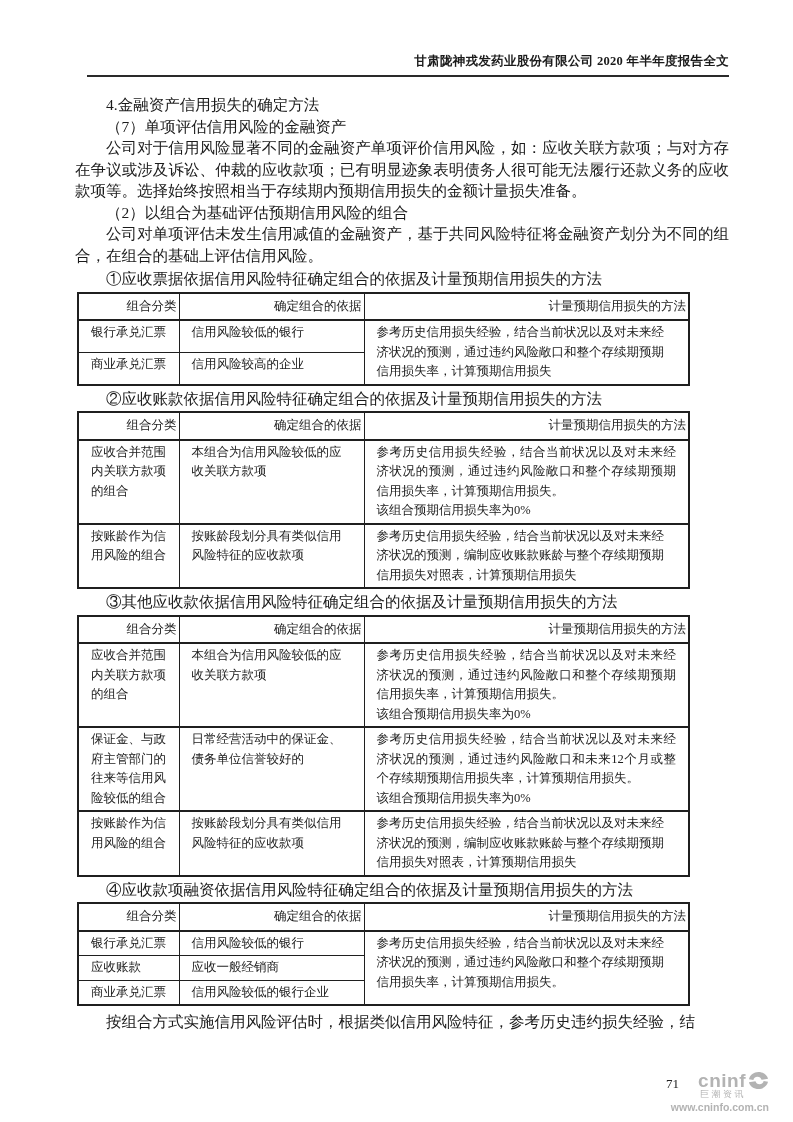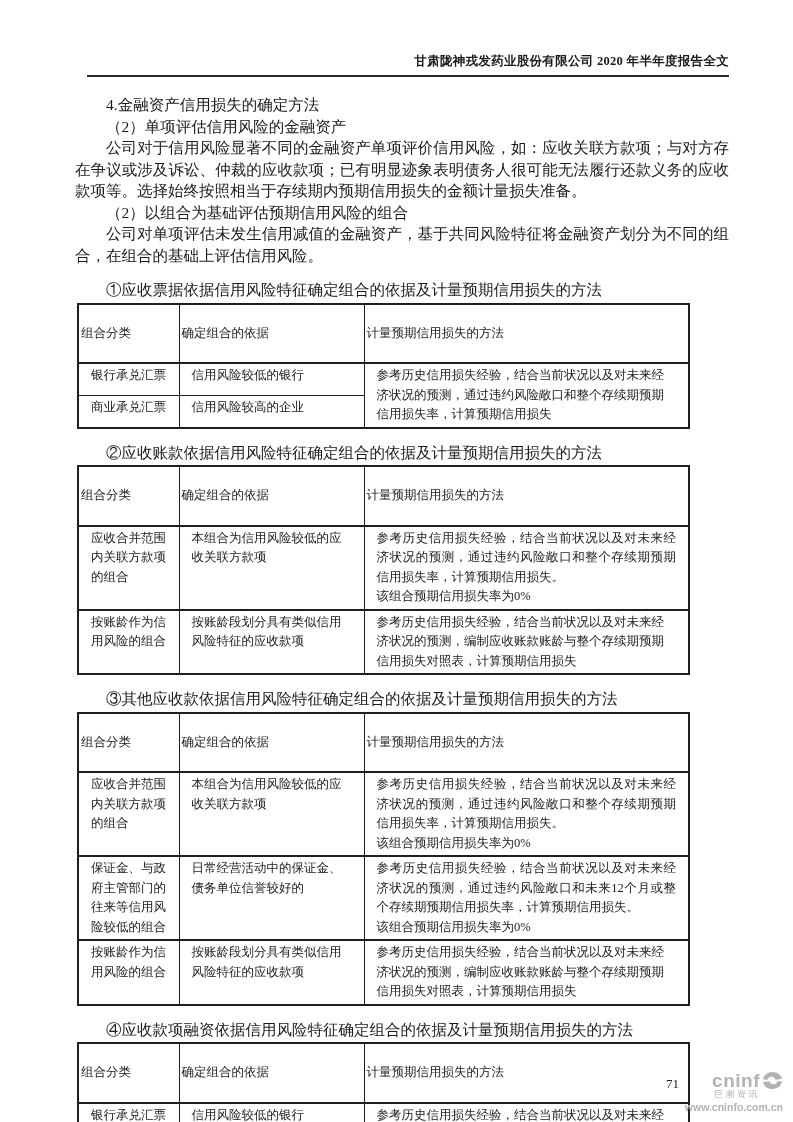--- a/index.html
+++ b/index.html
@@ -27,21 +27,21 @@
     margin-top: 5px;
   }
   .content {
     padding: 17px 64px 0 75px;
     font-size: 15.5px;
     line-height: 21.5px;
     text-align: justify;
   }
   .para { margin: 0; }
   .indent { text-indent: 2em; }
-  .tbl-heading { text-indent: 2em; margin: 13px 0 2px 0; }
+  .tbl-heading { text-indent: 2em; margin: 2px 0 2px 0; }
   table.data-table {
     border-collapse: collapse;
     table-layout: fixed;
     width: 611px;
     margin-left: 2px;
     font-size: 12.5px;
     line-height: 19.5px;
     border: 2px solid #1f1f1f;
   }
   col.c1 { width: 101px; }
@@ -49,39 +49,39 @@
   col.c3 { width: 325px; }
   .data-table th, .data-table td {
     border: 1px solid #1f1f1f;
     padding: 2px 12px;
     vertical-align: top;
     text-align: left;
     font-weight: normal;
     overflow: hidden;
   }
   .data-table th {
-    text-align: left;
+    text-align: right;
     vertical-align: middle;
-    padding: 19px 2px;
+    padding: 3px 2px;
     border-bottom-width: 2px;
   }
   .rows-thick tbody tr + tr td { border-top-width: 2px; }
   .method-main, .method-note { text-align: justify; }
   .closing { margin-top: 5px; }
   .page-number {
     position: absolute;
     top: 1076px;
     left: 666px;
     font-size: 13px;
     color: #222;
   }
   .footer-logo {
     position: absolute;
     top: 1070px;
-    right: 10px;
+    right: 24px;
     color: #b3b3b3;
     font-family: "Liberation Sans", "DejaVu Sans", sans-serif;
     text-align: right;
   }
   .brand-row { display: flex; align-items: center; justify-content: flex-end; }
   .brand-text { font-size: 19px; font-weight: bold; letter-spacing: 0.5px; line-height: 20px; }
   .swirl-icon { margin-left: 2px; }
   .swirl-icon svg { width: 21px; height: 21px; display: block; fill: #b3b3b3; }
   .brand-sub { font-size: 9px; letter-spacing: 2.5px; line-height: 11px; margin-right: 23px; margin-top: -2px; }
   .brand-url { font-size: 10.5px; line-height: 13px; margin-top: 1px; font-weight: bold; }
@@ -92,21 +92,21 @@
 <div class="page">
 
   <div class="header">
     <div class="header-title">甘肃陇神戎发药业股份有限公司 2020 年半年度报告全文</div>
     <div class="header-rule"></div>
   </div>
 
   <div class="content">
 
     <p class="para indent">4.金融资产信用损失的确定方法</p>
-    <p class="para indent">（2）单项评估信用风险的金融资产</p>
+    <p class="para indent">（7）单项评估信用风险的金融资产</p>
     <p class="para indent">公司对于信用风险显著不同的金融资产单项评价信用风险，如：应收关联方款项；与对方存在争议或涉及诉讼、仲裁的应收款项；已有明显迹象表明债务人很可能无法履行还款义务的应收款项等。选择始终按照相当于存续期内预期信用损失的金额计量损失准备。</p>
     <p class="para indent">（2）以组合为基础评估预期信用风险的组合</p>
     <p class="para indent">公司对单项评估未发生信用减值的金融资产，基于共同风险特征将金融资产划分为不同的组合，在组合的基础上评估信用风险。</p>
 
     <div class="tbl-heading">①应收票据依据信用风险特征确定组合的依据及计量预期信用损失的方法</div>
     <table class="data-table">
       <colgroup>
           <col class="c1">
           <col class="c2">
           <col class="c3">
@@ -225,20 +225,21 @@
           <td>应收账款</td>
           <td>应收一般经销商</td>
         </tr>
         <tr>
           <td>商业承兑汇票</td>
           <td>信用风险较低的银行企业</td>
         </tr>
       </tbody>
     </table>
 
+    <p class="para indent closing">按组合方式实施信用风险评估时，根据类似信用风险特征，参考历史违约损失经验，结</p>
   </div>
 
   <div class="page-number">71</div>
 
   <div class="footer-logo">
     <div class="brand-row">
       <span class="brand-text">cninf</span>
       <span class="swirl-icon">
         <svg viewBox="0 0 32 32" aria-hidden="true">
           <path d="M16 3 C23 3 29.2 7.4 30.6 13.4 L20.6 14.9 C19.6 12 17.8 10.4 14.4 10.4 C11 10.4 8.4 12.5 8.3 15.4 L1.5 14 C2.8 7.4 9 3 16 3 Z"></path>

